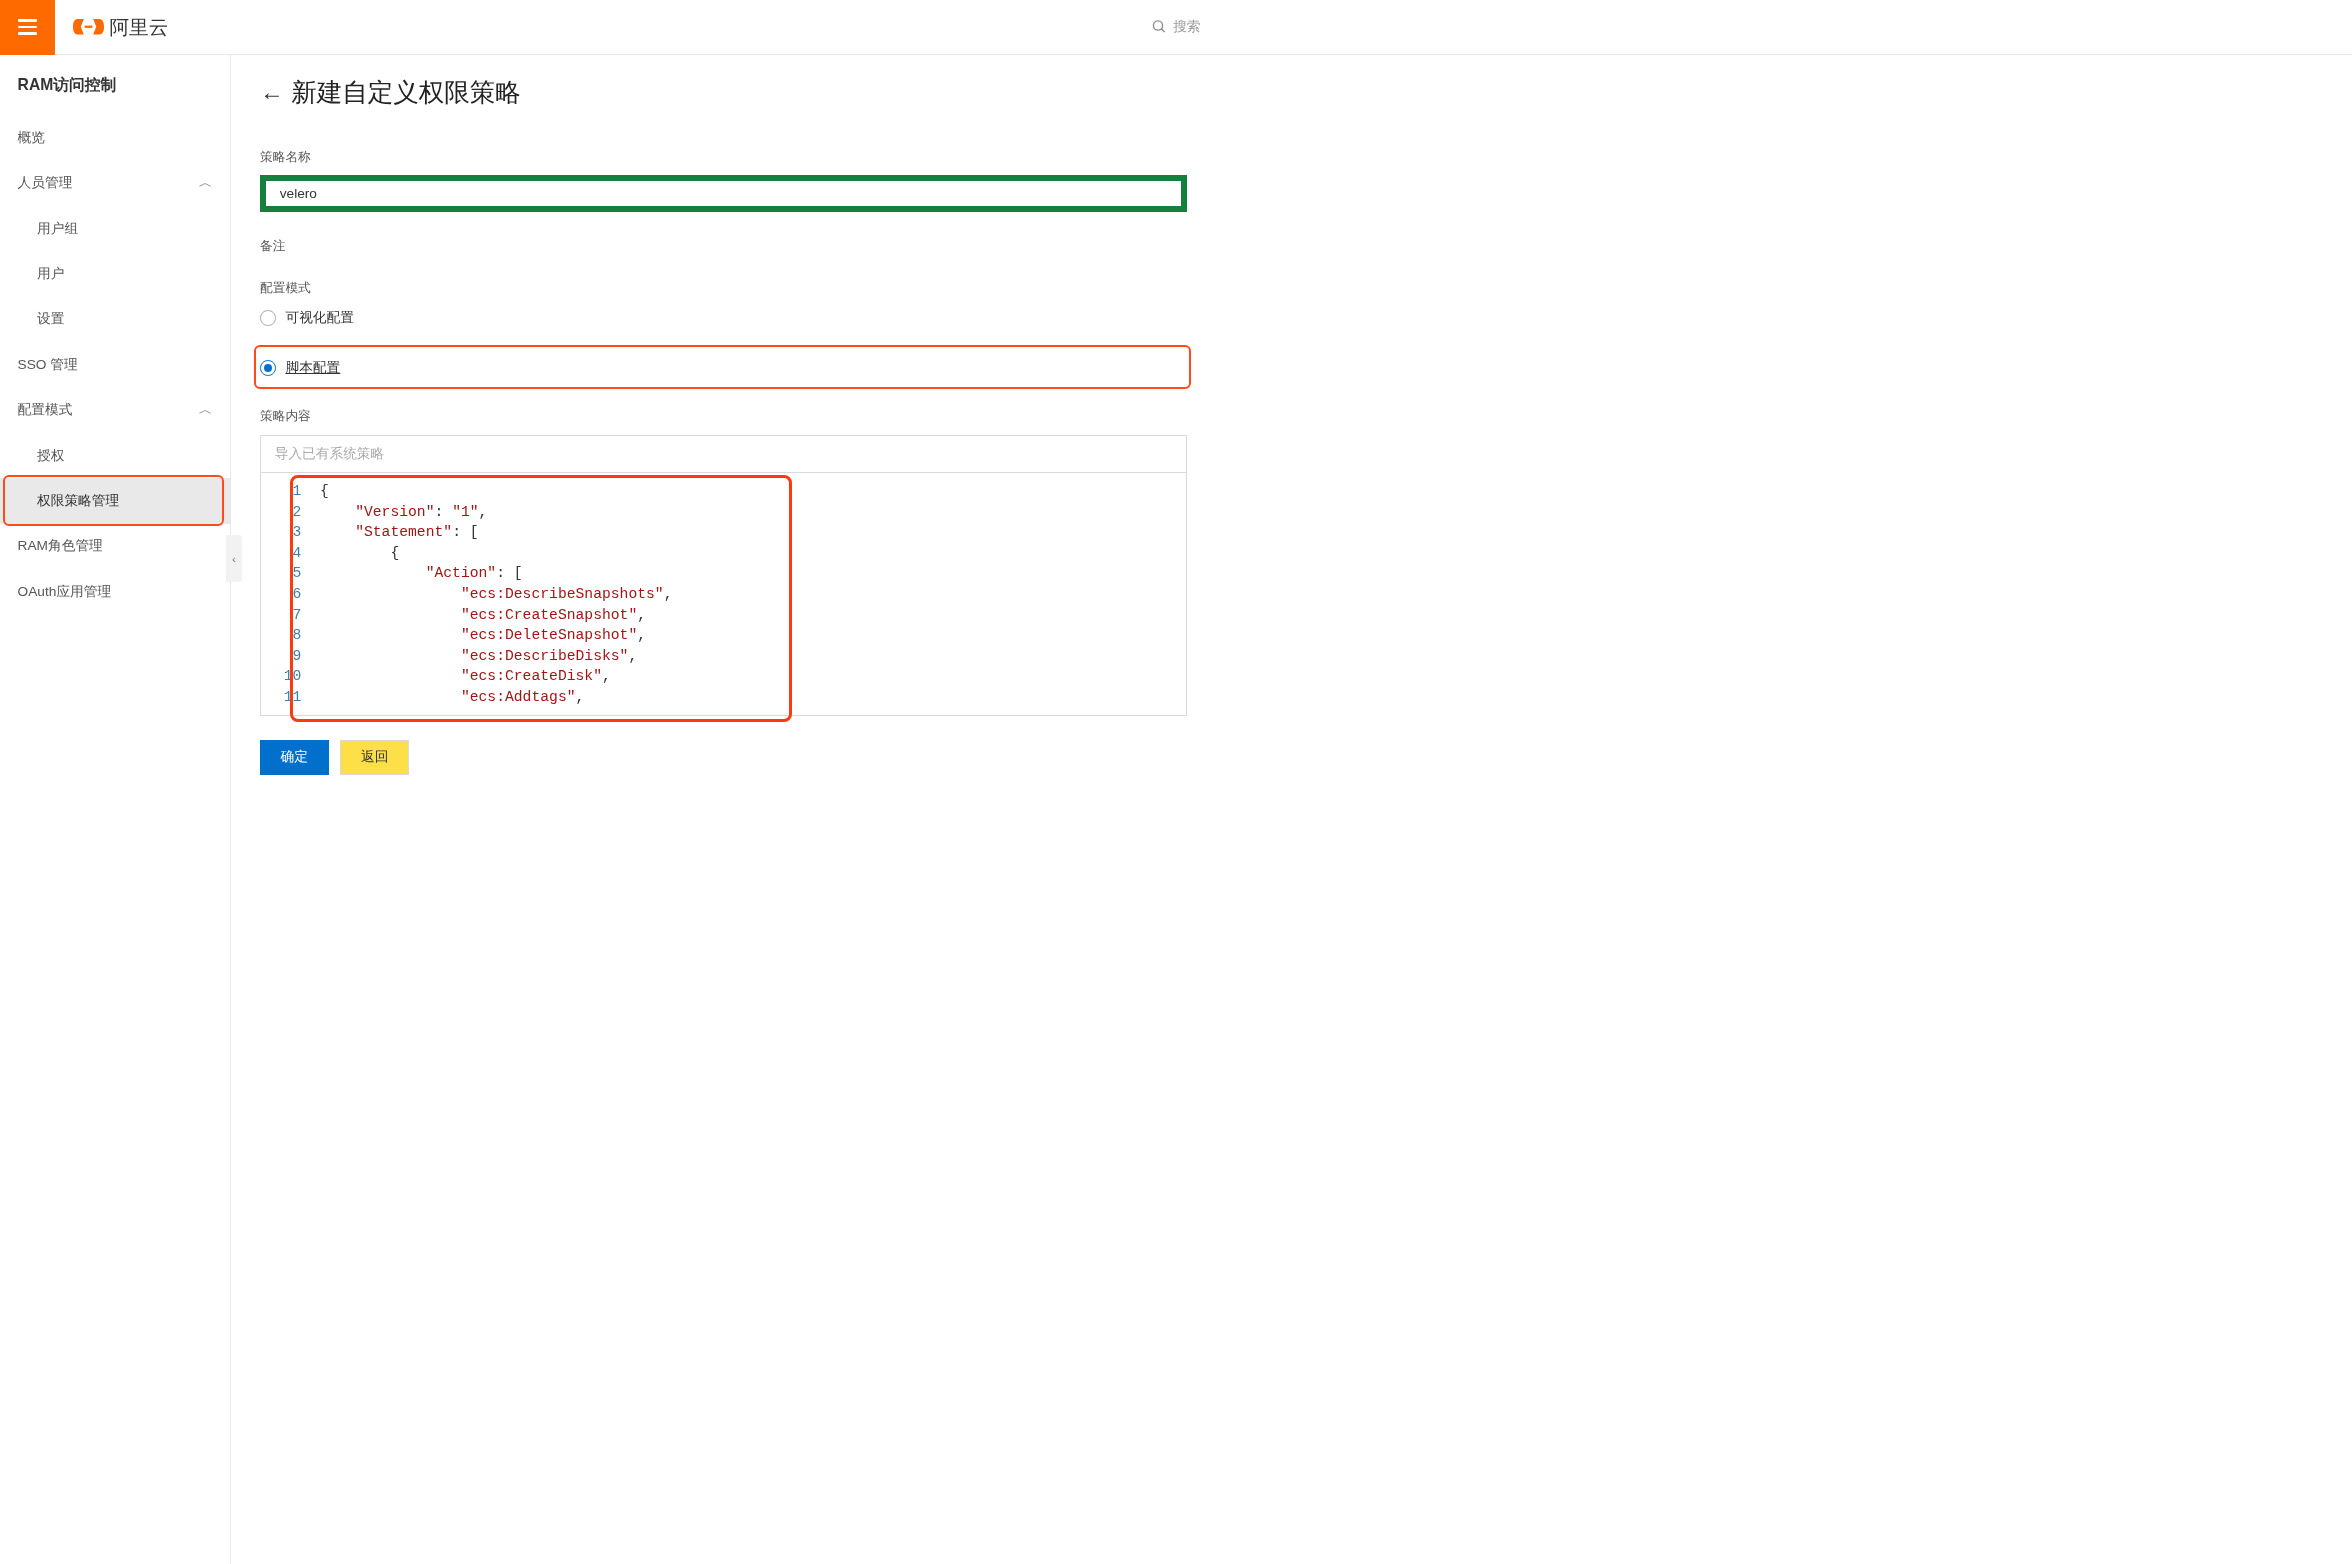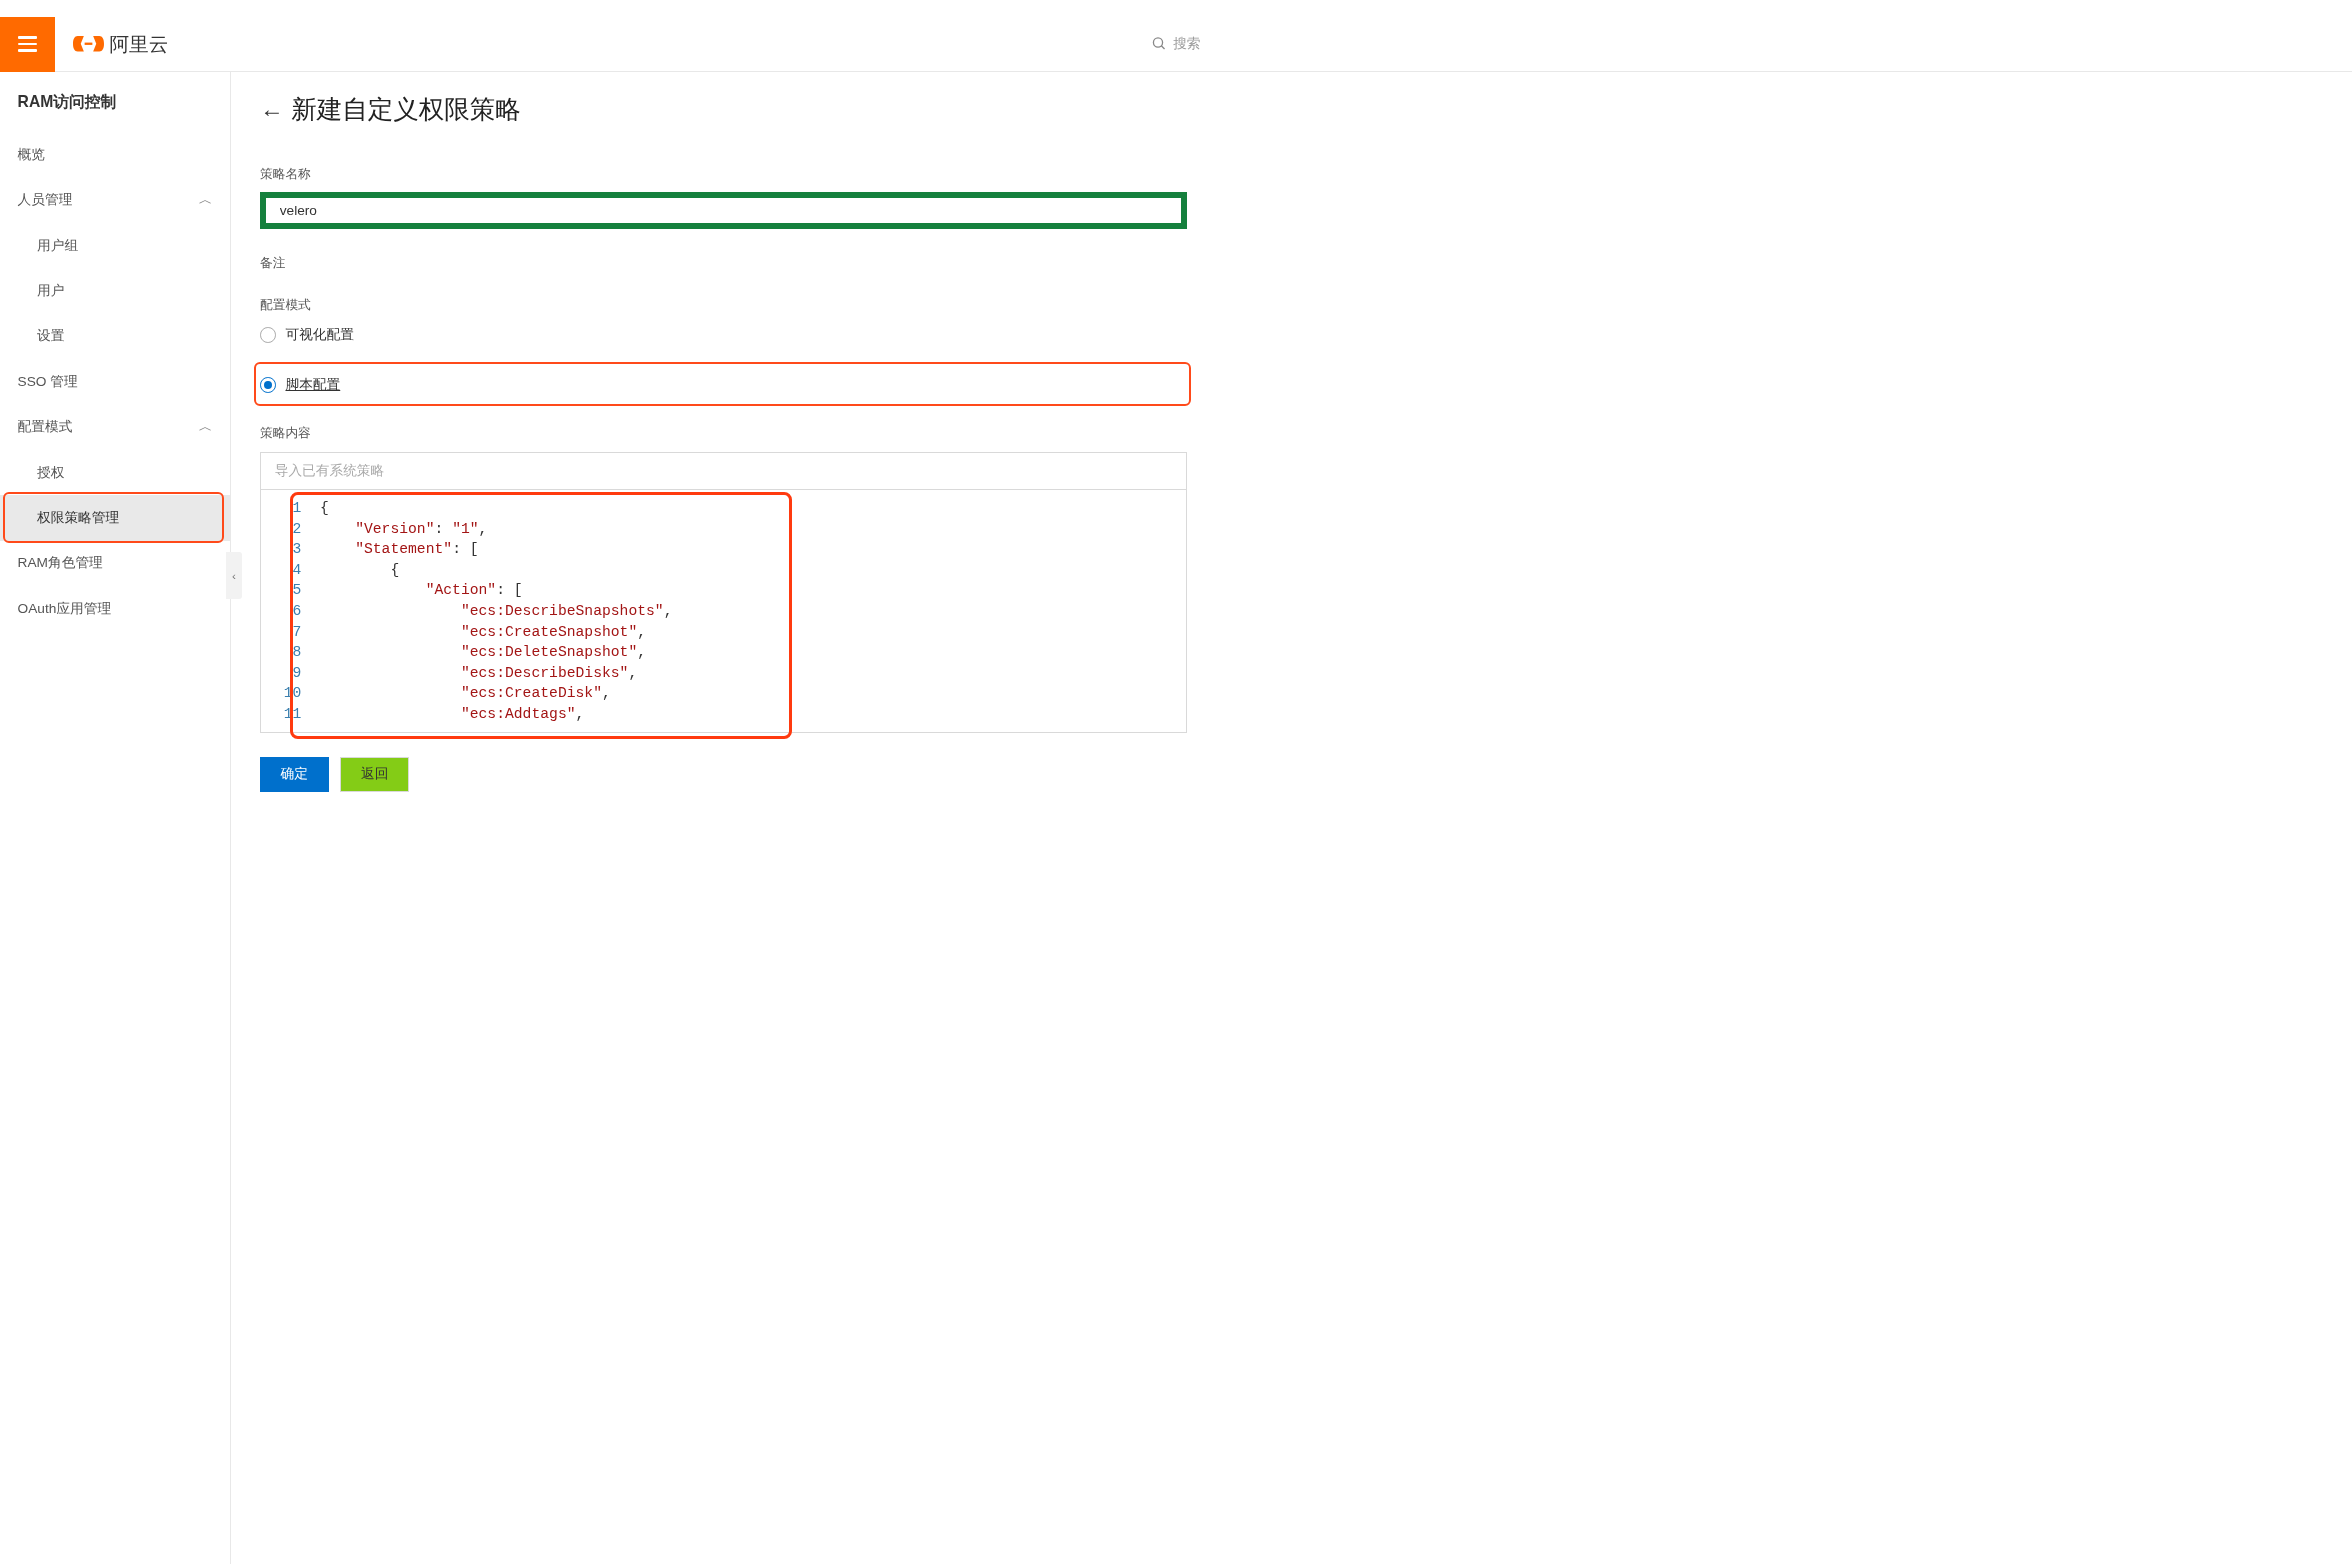--- a/index.html
+++ b/index.html
@@ -12,21 +12,20 @@
       font-size: 13.7px;
       color: #333;
       background: #fff;
     }
     
     .header {
       height: 55px;
       display: flex;
       align-items: center;
       border-bottom: 1px solid #e8e8e8;
-      margin-top: 17px;
     }
     .hamburger {
       width: 55px;
       height: 55px;
       background: #ff6a00;
       display: flex;
       align-items: center;
       justify-content: center;
       cursor: pointer;
     }
@@ -257,21 +256,21 @@
       display: flex;
       gap: 11.8px;
       margin-top: 23.5px;
     }
     .btn {
       height: 35px;
       padding: 0 19.6px;
       cursor: pointer;
       font-size: 13.7px;
       border: 1px solid #d9d9d9;
-      background: #84cc16;
+      background: #fde047;
       color: #333;
     }
     .btn.primary {
       background: #0070cc;
       border-color: #0070cc;
       color: #fff;
     }
     .placeholder-input {
       width: 100%;
       max-width: 927px;

